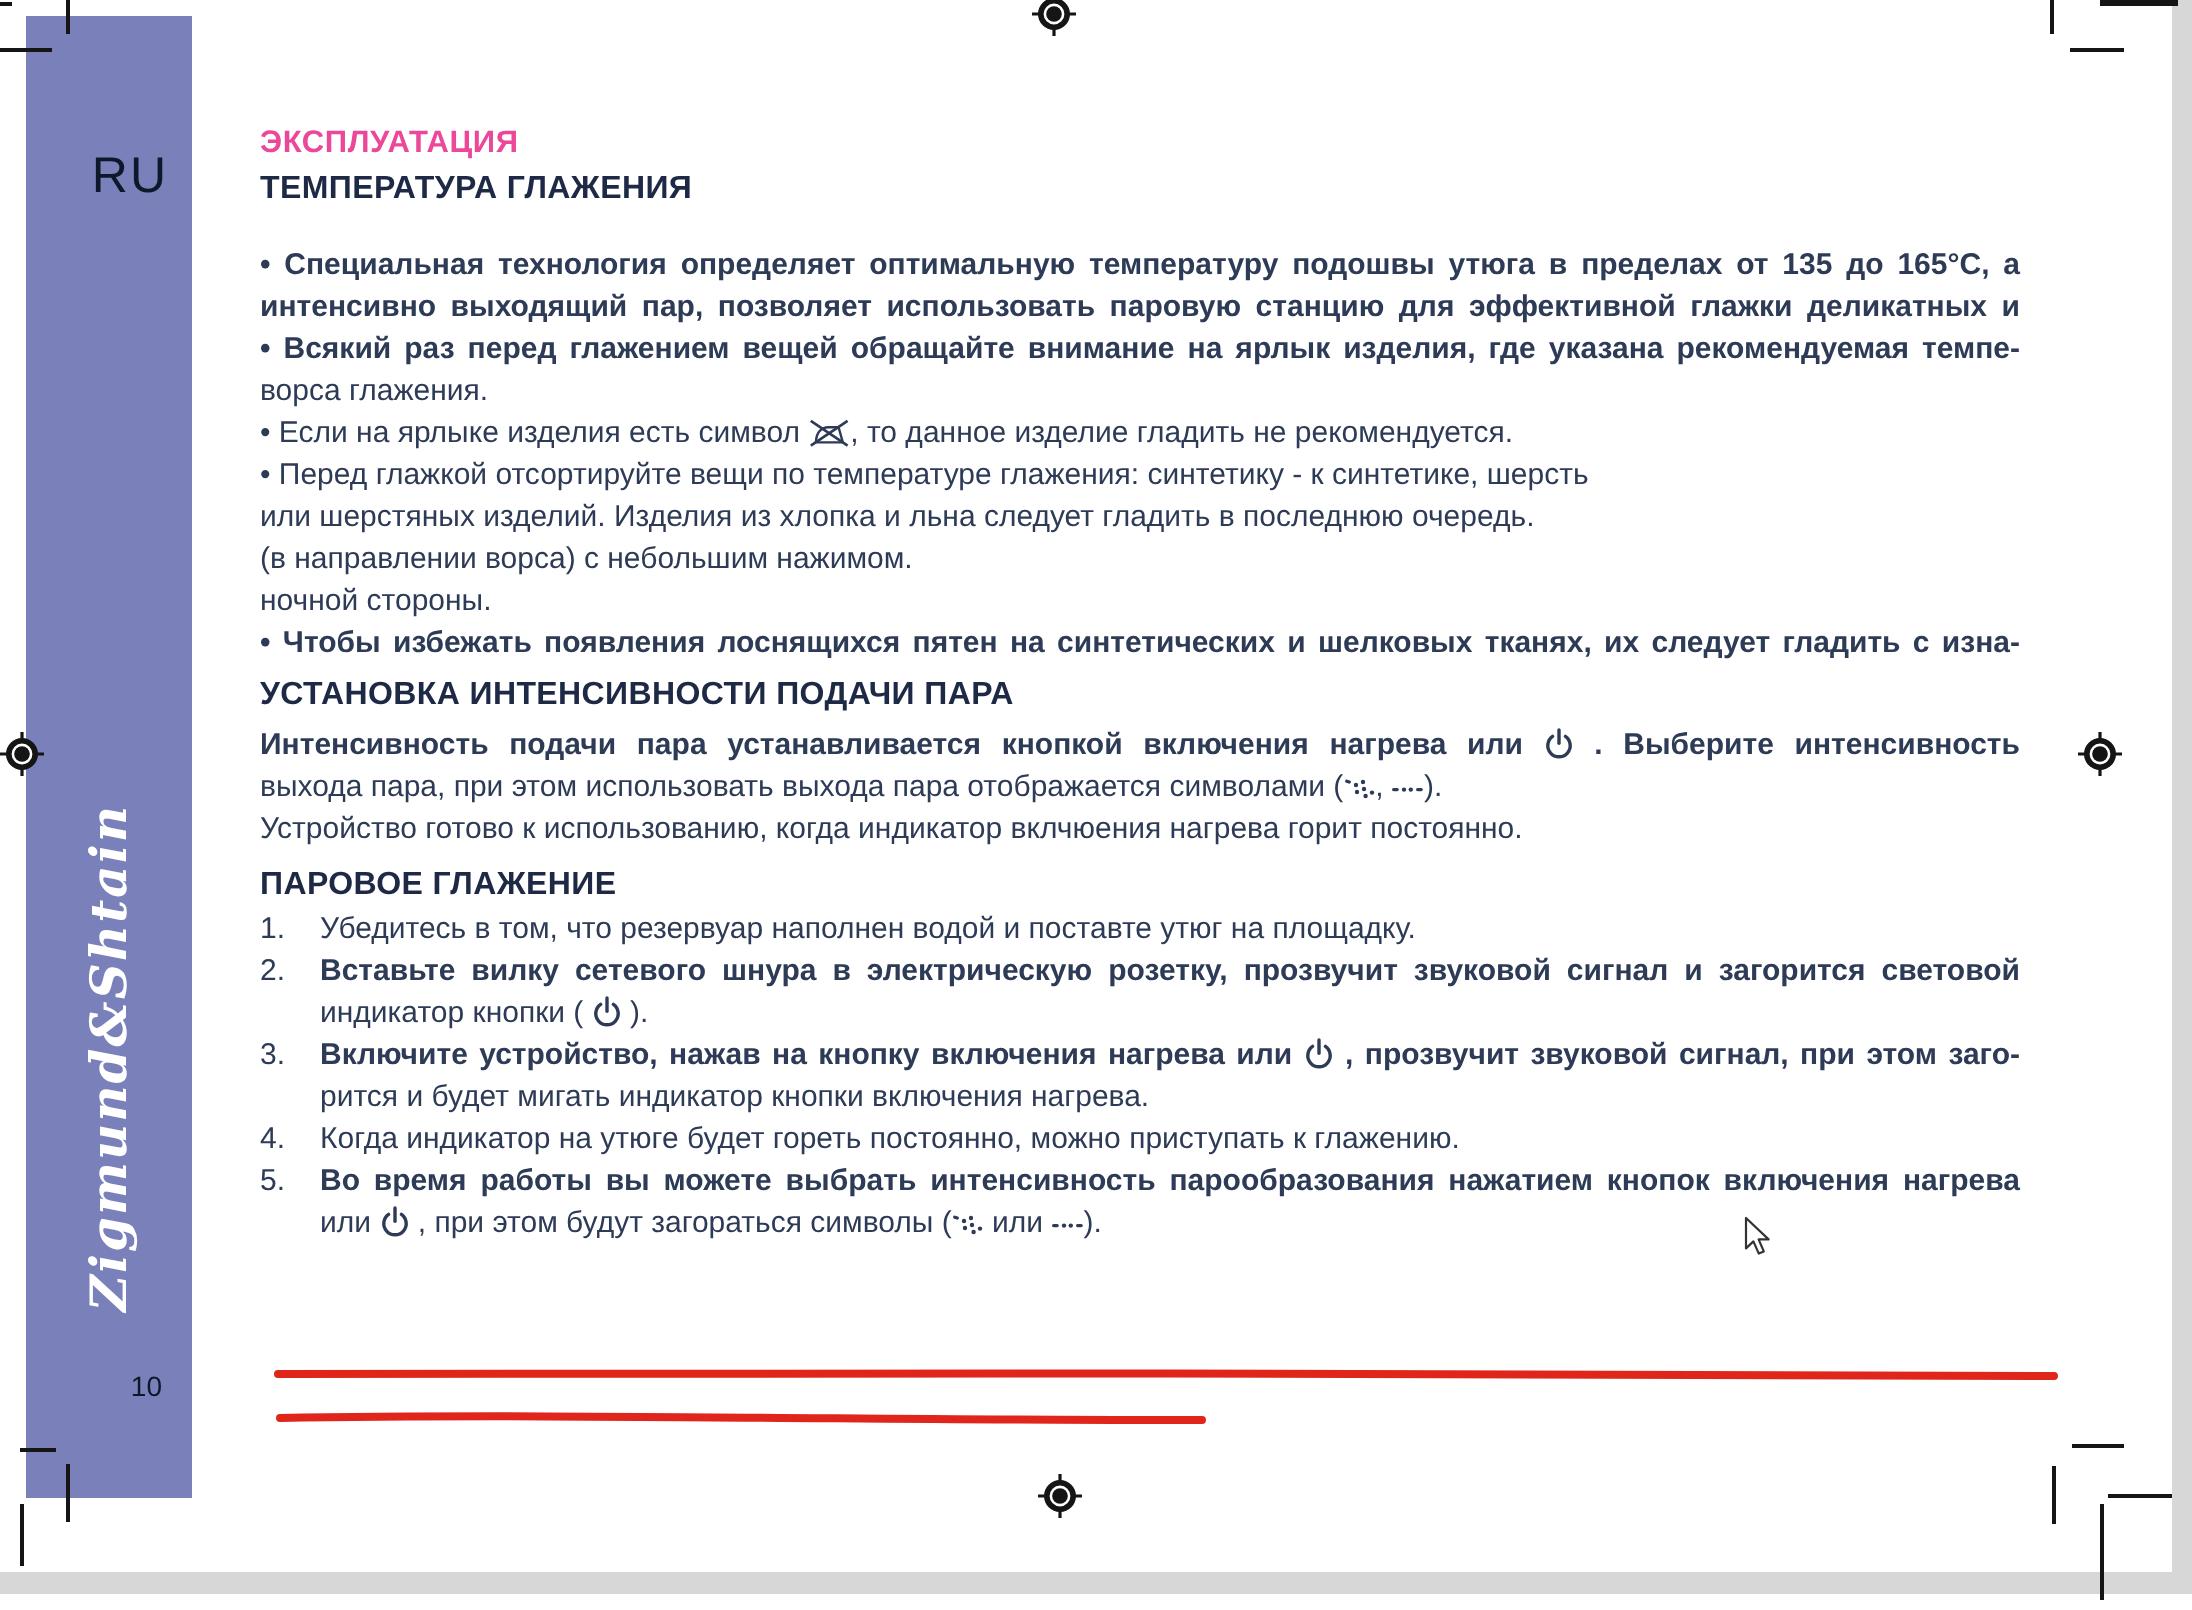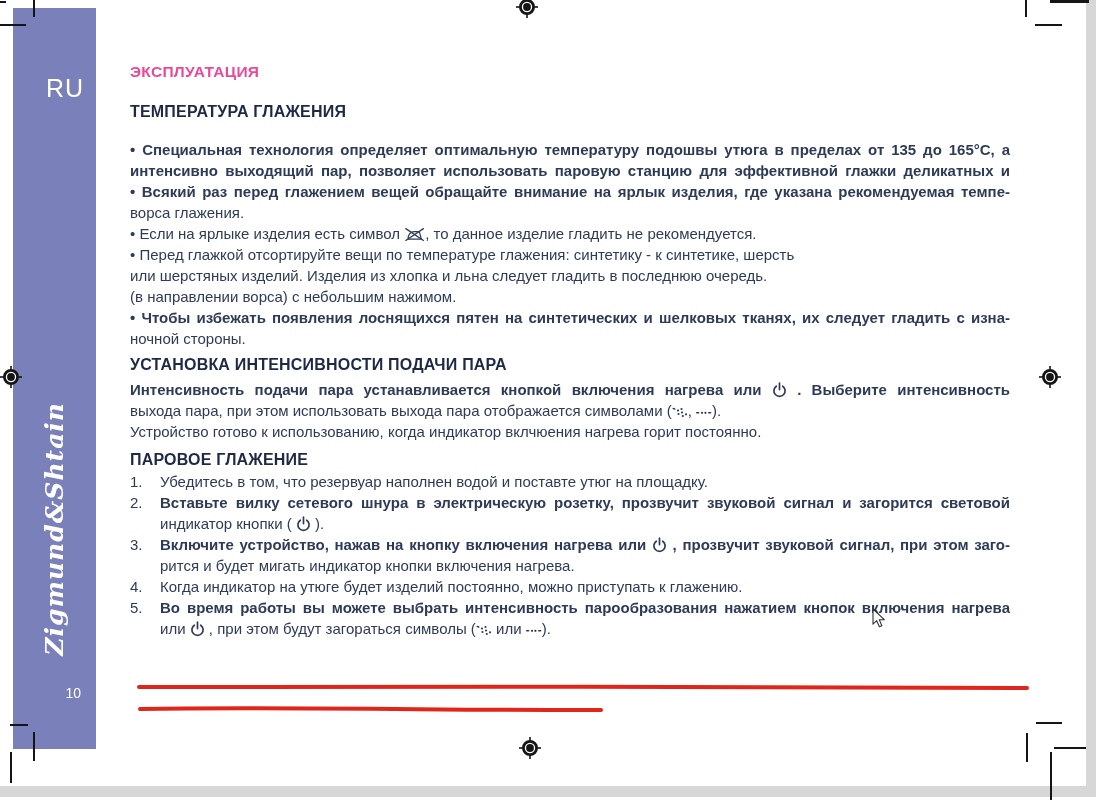--- a/index.html
+++ b/index.html
@@ -6,31 +6,31 @@
   body{
     width:1096px;height:805px;position:relative;background:#ffffff;overflow:hidden;
     font-family:"Liberation Sans",sans-serif;
   }
   
   .strip-right{position:absolute;left:1086px;top:0;width:10px;height:786px;background:#d7d7d7;}
   .strip-bottom{position:absolute;left:0;top:786px;width:1096px;height:11px;background:#d7d7d7;}
 
   
   .sidebar{position:absolute;left:13px;top:8px;width:83px;height:741px;background:#7a81ba;}
-  .lang{position:absolute;top:66px;right:12px;color:#ffffff;font-size:25px;font-weight:400;letter-spacing:1px;}
+  .lang{position:absolute;top:66px;right:12px;color:#0f172a;font-size:25px;font-weight:400;letter-spacing:1px;}
   .brand-wrap{position:absolute;left:0;top:388px;width:100%;height:266px;display:flex;align-items:center;justify-content:center;}
   .brand{writing-mode:vertical-rl;transform:rotate(180deg);color:#ffffff;
          font-family:"DejaVu Serif",serif;font-style:italic;font-weight:bold;font-size:25px;letter-spacing:1px;}
-  .pagenum{position:absolute;top:677px;right:15px;color:#ffffff;font-size:14px;}
+  .pagenum{position:absolute;top:677px;right:15px;color:#0f172a;font-size:14px;}
 
   
   .content{position:absolute;left:130px;top:62px;width:880px;color:#2e3b57;font-size:15px;}
   .section-label{font-weight:bold;font-size:15.5px;line-height:19px;color:#ec4899;letter-spacing:.3px;}
   .heading{font-weight:bold;font-size:16px;line-height:22px;color:#1e2946;letter-spacing:.2px;}
-  .h1{margin-top:20px;} .h2{margin-top:5px;} .h3{margin-top:7px;}
+  .h1{margin-top:3px;} .h2{margin-top:5px;} .h3{margin-top:7px;}
   .para{margin:0;} .p1{margin-top:16px;} .p2{margin-top:3px;}
   .tline{line-height:21px;white-space:normal;}
   .tline.just{text-align:justify;text-align-last:justify;font-weight:bold;}
   .list{margin:0;}
   .list-item{position:relative;padding-left:30px;}
   .list-item .num{position:absolute;left:0;top:0;line-height:21px;}
   .inline-icon{display:inline-block;vertical-align:-3px;line-height:0;}
   .inline-icon svg{display:inline-block;}
 
   
@@ -61,22 +61,22 @@
       <div class="tline just"><span>• Всякий раз перед глажением вещей обращайте внимание на ярлык изделия, где указана рекомендуемая темпе-</span></div>
       <div class="tline"><span>ворса глажения.</span></div>
       <div class="tline"><span>• Если на ярлыке изделия есть символ </span><span class="inline-icon"><svg width="21" height="15" viewBox="0 0 21 15" fill="none">
             <path d="M4,12.2 C4,7.5 6.5,4.6 10.2,4.6 L15.3,4.6 L17.4,12.2 Z" stroke="#2e3b57" stroke-width="1.2" stroke-linejoin="round"></path>
             <line x1="1.4" y1="1.4" x2="19.8" y2="13.8" stroke="#2e3b57" stroke-width="1.3"></line>
             <line x1="19.8" y1="1.4" x2="1.4" y2="13.8" stroke="#2e3b57" stroke-width="1.3"></line>
           </svg></span><span>, то данное изделие гладить не рекомендуется.</span></div>
       <div class="tline"><span>• Перед глажкой отсортируйте вещи по температуре глажения: синтетику - к синтетике, шерсть</span></div>
       <div class="tline"><span>или шерстяных изделий. Изделия из хлопка и льна следует гладить в последнюю очередь.</span></div>
       <div class="tline"><span>(в направлении ворса) с небольшим нажимом.</span></div>
+      <div class="tline"><span>ночной стороны.</span></div>
       <div class="tline just"><span>• Чтобы избежать появления лоснящихся пятен на синтетических и шелковых тканях, их следует гладить с изна-</span></div>
-      <div class="tline"><span>ночной стороны.</span></div>
     </div>
     <div class="heading h2">УСТАНОВКА ИНТЕНСИВНОСТИ ПОДАЧИ ПАРА</div>
     <div class="para p2">
       <div class="tline just"><span>Интенсивность подачи пара устанавливается кнопкой включения нагрева или </span><span class="inline-icon"><svg width="15" height="16" viewBox="0 0 15 16" fill="none">
             <path d="M4.3,4.2 A5.6,5.6 0 1 0 10.7,4.2" stroke="#2e3b57" stroke-width="1.7" stroke-linecap="round"></path>
             <line x1="7.5" y1="1" x2="7.5" y2="7.6" stroke="#2e3b57" stroke-width="1.7" stroke-linecap="round"></line>
           </svg></span><span> . Выберите интенсивность</span></div>
       <div class="tline"><span>выхода пара, при этом использовать выхода пара отображается символами (</span><span class="inline-icon"><svg width="16" height="13" viewBox="0 0 16 13">
             <g fill="#2e3b57">
               <rect x="0.5" y="2" width="3" height="1.6" rx="0.8" transform="rotate(18 2 2.8)"></rect>
@@ -114,21 +114,21 @@
       <div class="list-item">
         <span class="num">3.</span>
         <div class="tline just"><span>Включите устройство, нажав на кнопку включения нагрева или </span><span class="inline-icon"><svg width="15" height="16" viewBox="0 0 15 16" fill="none">
               <path d="M4.3,4.2 A5.6,5.6 0 1 0 10.7,4.2" stroke="#2e3b57" stroke-width="1.7" stroke-linecap="round"></path>
               <line x1="7.5" y1="1" x2="7.5" y2="7.6" stroke="#2e3b57" stroke-width="1.7" stroke-linecap="round"></line>
             </svg></span><span> , прозвучит звуковой сигнал, при этом заго-</span></div>
         <div class="tline"><span>рится и будет мигать индикатор кнопки включения нагрева.</span></div>
       </div>
       <div class="list-item">
         <span class="num">4.</span>
-        <div class="tline"><span>Когда индикатор на утюге будет изделий постоянно, можно приступать к глажению.</span></div>
+        <div class="tline"><span>Когда индикатор на утюге будет гореть постоянно, можно приступать к глажению.</span></div>
       </div>
       <div class="list-item">
         <span class="num">5.</span>
         <div class="tline just"><span>Во время работы вы можете выбрать интенсивность парообразования нажатием кнопок включения нагрева</span></div>
         <div class="tline"><span>или </span><span class="inline-icon"><svg width="15" height="16" viewBox="0 0 15 16" fill="none">
               <path d="M4.3,4.2 A5.6,5.6 0 1 0 10.7,4.2" stroke="#2e3b57" stroke-width="1.7" stroke-linecap="round"></path>
               <line x1="7.5" y1="1" x2="7.5" y2="7.6" stroke="#2e3b57" stroke-width="1.7" stroke-linecap="round"></line>
             </svg></span><span> , при этом будут загораться символы (</span><span class="inline-icon"><svg width="16" height="13" viewBox="0 0 16 13">
               <g fill="#2e3b57">
                 <rect x="0.5" y="2" width="3" height="1.6" rx="0.8" transform="rotate(18 2 2.8)"></rect>

